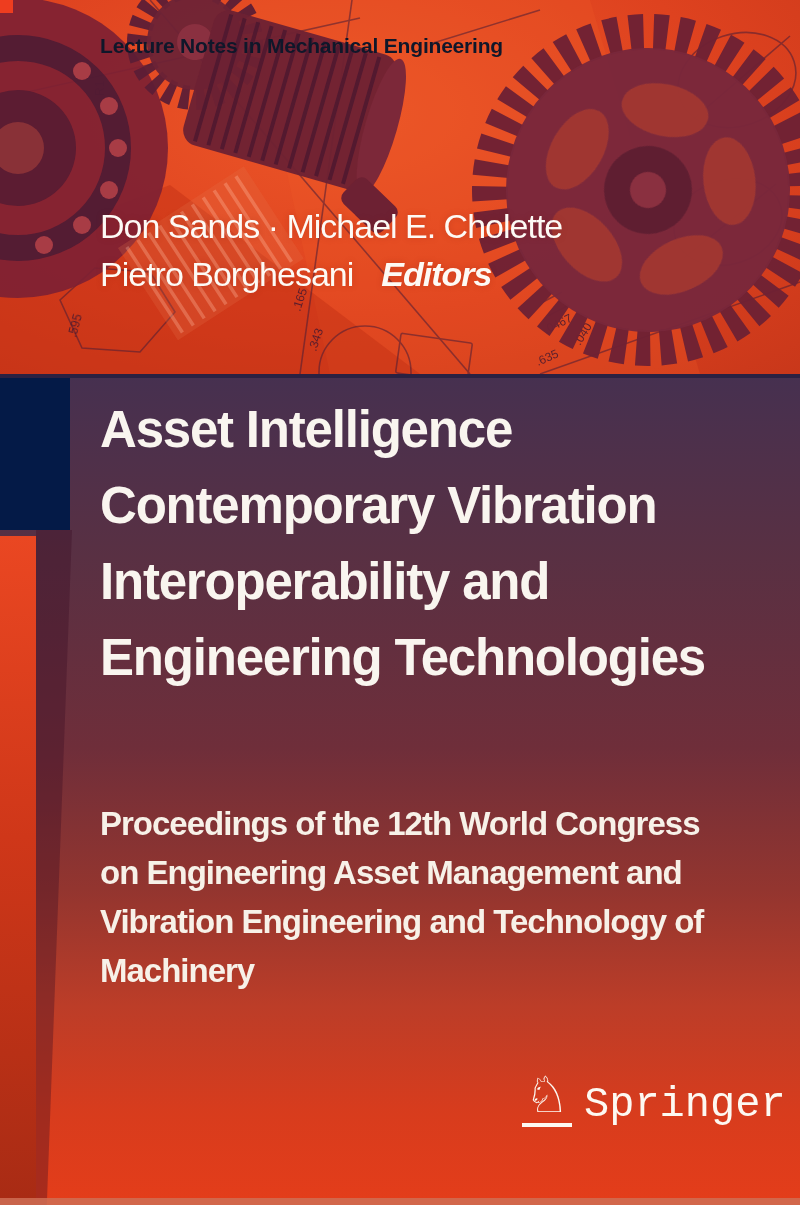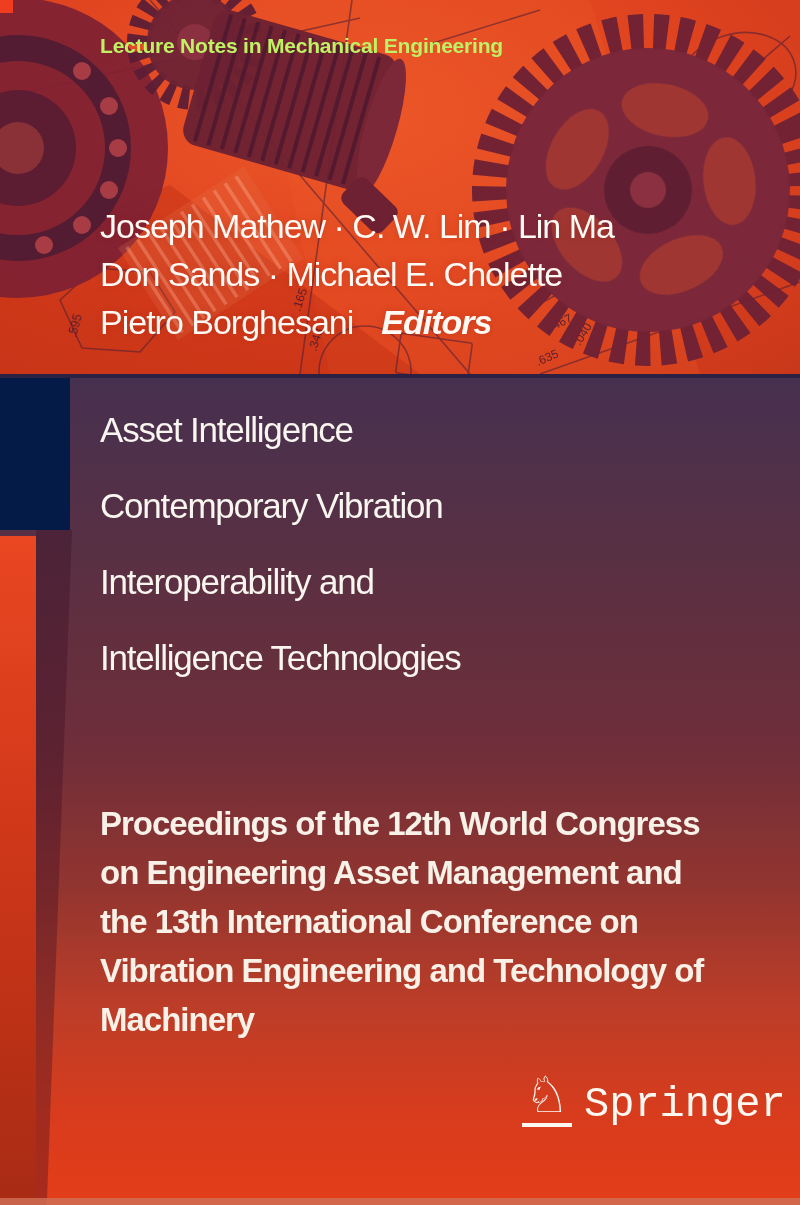--- a/index.html
+++ b/index.html
@@ -28,31 +28,31 @@
   }
   .navy-block{position:absolute;left:0;top:378px;width:70px;height:152px;background:#041a47;}
   .red-strip{
     position:absolute;left:0;top:536px;width:36px;height:669px;
     background:linear-gradient(180deg,#ea4722 0%,#cf3719 45%,#a82b14 100%);
   }
   .bottom-edge{position:absolute;left:0;top:1198px;width:800px;height:7px;background:#cf6f55;opacity:.85;}
   
   .series-title{
     position:absolute;left:100px;top:34px;
-    font-size:21px;font-weight:700;letter-spacing:-0.2px;color:#bef264;text-align:right;
+    font-size:21px;font-weight:700;letter-spacing:-0.2px;color:#0f172a;text-align:right;
   }
   .authors{
     position:absolute;left:100px;top:202px;
     font-size:34px;font-weight:400;line-height:48px;letter-spacing:-1px;color:#fdfaf5;
     text-shadow:0 0 6px rgba(140,30,20,.25);
   }
   .editors-label{font-style:italic;font-weight:700;margin-left:28px;}
   .book-title{
     position:absolute;left:100px;top:392px;
-    font-size:35px;font-weight:400;line-height:76px;letter-spacing:-1.2px;color:#f9f5ef;
+    font-size:51px;font-weight:700;line-height:76px;letter-spacing:-1.2px;color:#f9f5ef;
   }
   .book-subtitle{
     position:absolute;left:100px;top:799px;
     font-size:33px;font-weight:700;line-height:49px;letter-spacing:-1px;color:#f7f1e8;
   }
   
   .springer{
     position:absolute;left:522px;top:1070px;
     display:flex;align-items:flex-end;gap:12px;color:#fdf9f2;
   }
@@ -154,38 +154,36 @@
 
   <div class="panel"></div>
   <div class="panel-top-line"></div>
   <div class="shadow-column"></div>
   <div class="navy-block"></div>
   <div class="red-strip"></div>
 
   <div class="series-title">Lecture Notes in Mechanical Engineering</div>
 
   <div class="authors">
-    <div>Joseph Mathew · C. W. Lim · Lin Ma</div>
     <div>Don Sands · Michael E. Cholette</div>
     <div>
       <span>Pietro Borghesani</span><span class="editors-label">Editors</span>
     </div>
   </div>
 
   <div class="book-title">
     <div>Asset Intelligence</div>
     <div>Contemporary Vibration</div>
     <div>Interoperability and</div>
-    <div>Intelligence Technologies</div>
+    <div>Engineering Technologies</div>
   </div>
 
   <div class="book-subtitle">
     <div>Proceedings of the 12th World Congress</div>
     <div>on Engineering Asset Management and</div>
-    <div>the 13th International Conference on</div>
     <div>Vibration Engineering and Technology of</div>
     <div>Machinery</div>
   </div>
 
   <div class="springer">
     <div class="horse-wrap">
       <span class="horse-glyph">♘</span>
       <div class="horse-bar"></div>
     </div>
     <span class="springer-text">Springer</span>

